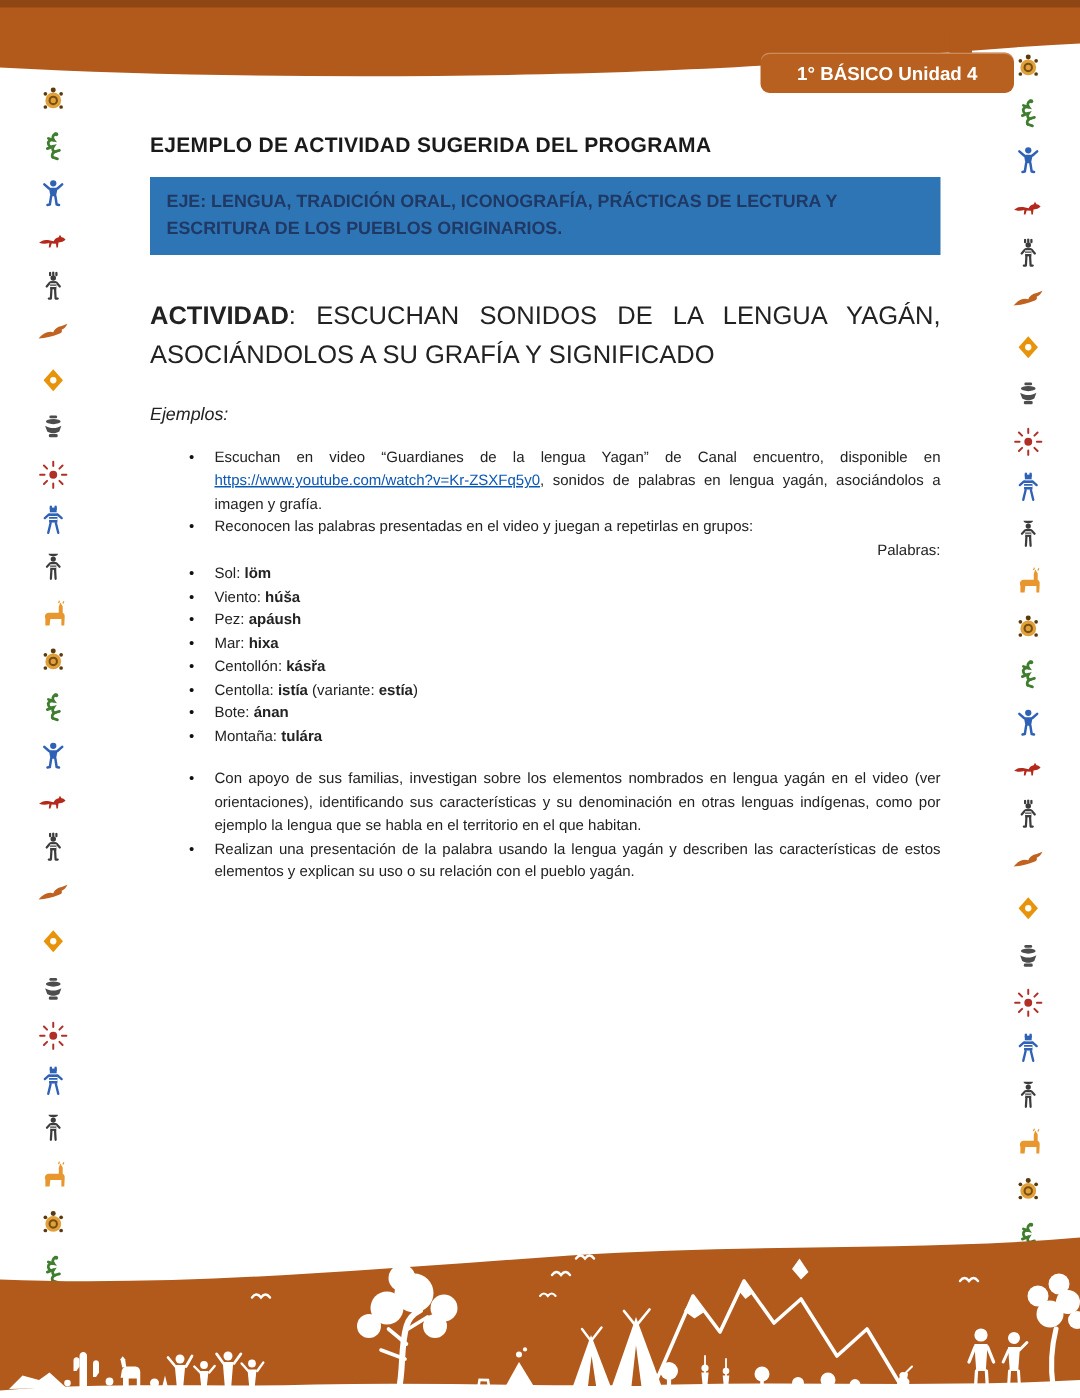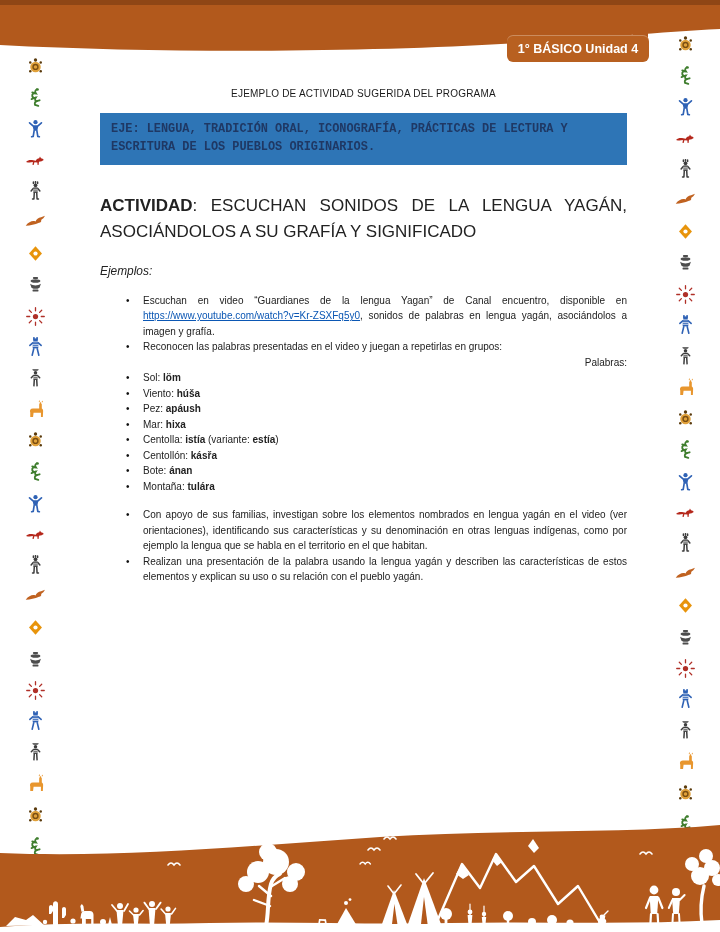--- a/index.html
+++ b/index.html
@@ -2,35 +2,35 @@
 <html><head>
 <meta charset="utf-8">
 <style>
   html,body{margin:0;padding:0;background:#fff;}
   .page{position:relative;width:720px;height:932px;background:#ffffff;overflow:hidden;
         font-family:"Liberation Sans",sans-serif;color:#222;}
   
   .header-svg{position:absolute;top:0;left:0;display:block;}
   .top-strip{position:absolute;top:0;left:0;width:720px;height:5px;background:#8f4615;}
   .badge-nub{position:absolute;top:18px;left:633px;width:15px;height:24px;background:#b2591c;}
-  .badge{position:absolute;top:35px;left:507px;width:142px;height:27px;background:#b86020;
+  .badge{position:absolute;top:35px;left:507px;width:169px;height:27px;background:#b86020;
          border-radius:6px;color:#ffffff;font-weight:bold;font-size:12.5px;
          display:flex;align-items:center;justify-content:center;
          box-shadow:inset 0 1px 0 rgba(255,255,255,.28);}
   
   .icon-col{position:absolute;display:flex;flex-direction:column;gap:10.2px;align-items:center;width:24px;}
   .icon-col.left{left:23px;top:56px;}
   .icon-col.right{left:673px;top:34px;}
   .picto{width:21px;height:21px;display:block;}
   .picto svg{width:100%;height:100%;display:block;}
   
   .content{position:absolute;left:100px;top:88px;width:527px;}
-  .title{margin:0;font-size:10px;font-weight:normal;text-align:center;color:#1a1a1a;letter-spacing:.2px;}
+  .title{margin:0;font-size:14px;font-weight:bold;color:#1a1a1a;letter-spacing:.2px;}
   .banner{margin-top:14px;background:#2e75b6;color:#1f3864;font-weight:bold;
-          font-size:11.9px;line-height:1.5;padding:8px 11px;font-family:Liberation Mono, monospace;}
+          font-size:11.9px;line-height:1.5;padding:8px 11px;}
   .activity{margin-top:28px;font-size:17px;line-height:1.55;text-align:justify;}
   .ejemplos{margin-top:4px;font-size:11.9px;line-height:1.55;font-style:italic;}
   ul.blist{list-style:none;margin:0;padding:0;font-size:10px;line-height:1.55;}
   ul.blist li{position:relative;padding-left:43px;text-align:justify;}
   ul.blist li::before{content:"\2022";position:absolute;left:26px;top:0;color:#111;}
   ul.blist.words li{text-align:left;}
   ul.blist.bottom{margin-top:13px;}
   .sub-line{text-align:right;}
   a.url{color:#0b57b4;text-decoration:underline;cursor:pointer;}
   
@@ -512,22 +512,22 @@
 
     <ul class="blist">
         <li><span><span>Escuchan en video “Guardianes de la lengua Yagan” de Canal encuentro, disponible en </span><a class="url" href="#">https://www.youtube.com/watch?v=Kr-ZSXFq5y0</a><span>, sonidos de palabras en lengua yagán, asociándolos a imagen y grafía.</span></span></li>
         <li><span><span>Reconocen las palabras presentadas en el video y juegan a repetirlas en grupos:</span></span><div class="sub-line">Palabras:</div></li>
       </ul>
     <ul class="blist words">
         <li><span><span>Sol: </span><strong>löm</strong></span></li>
         <li><span><span>Viento: </span><strong>húša</strong></span></li>
         <li><span><span>Pez: </span><strong>apáush</strong></span></li>
         <li><span><span>Mar: </span><strong>hixa</strong></span></li>
+        <li><span><span>Centollón: </span><strong>kásřa</strong></span></li>
         <li><span><span>Centolla: </span><strong>istía</strong><span> (variante: </span><strong>estía</strong><span>)</span></span></li>
-        <li><span><span>Centollón: </span><strong>kásřa</strong></span></li>
         <li><span><span>Bote: </span><strong>ánan</strong></span></li>
         <li><span><span>Montaña: </span><strong>tulára</strong></span></li>
       </ul>
     <ul class="blist bottom">
         <li><span><span>Con apoyo de sus familias, investigan sobre los elementos nombrados en lengua yagán en el video (ver orientaciones), identificando sus características y su denominación en otras lenguas indígenas, como por ejemplo la lengua que se habla en el territorio en el que habitan.</span></span></li>
         <li><span><span>Realizan una presentación de la palabra usando la lengua yagán y describen las características de estos elementos y explican su uso o su relación con el pueblo yagán.</span></span></li>
       </ul>
   </div>
 
   <svg class="footer" width="720" height="112" viewBox="0 0 720 112" aria-hidden="true">

